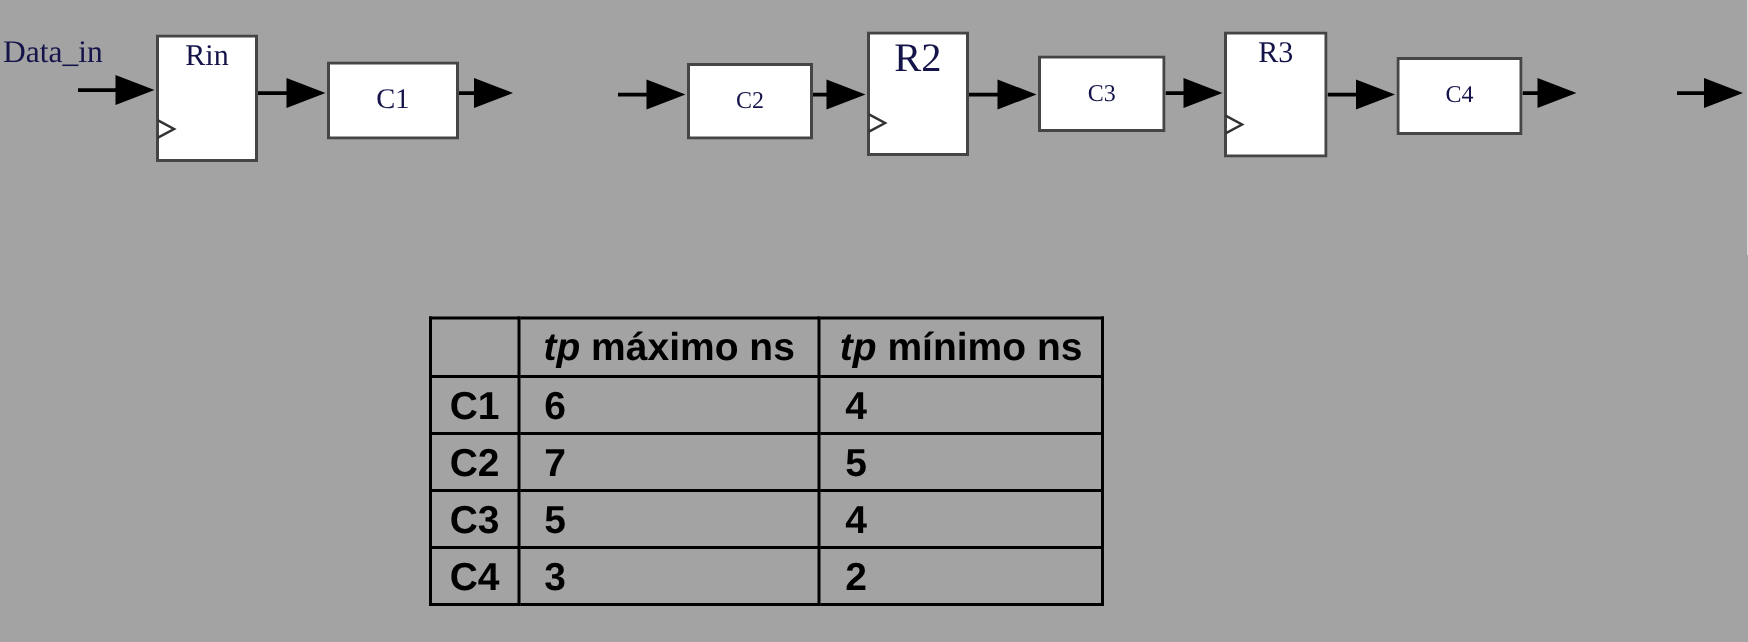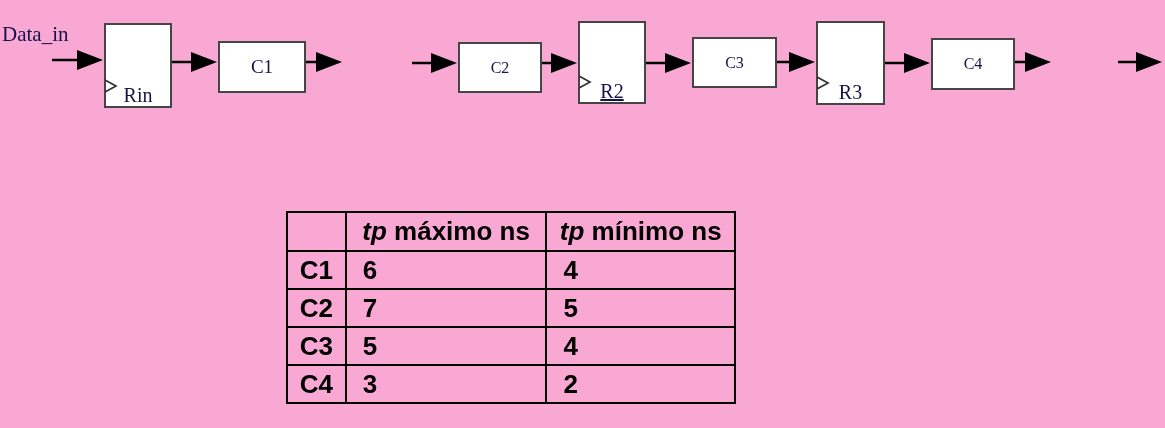--- a/index.html
+++ b/index.html
@@ -1,25 +1,25 @@
 <!DOCTYPE html>
 <html><head>
 <meta charset="utf-8">
 <style>
   html,body{margin:0;padding:0;background:#fff;}
-  .canvas{position:relative;width:1165px;height:428px;background:#f9a8d4;overflow:hidden;
+  .canvas{position:relative;width:1165px;height:428px;background:#a3a3a3;overflow:hidden;
           font-family:"Liberation Sans",sans-serif;}
 
   
   .diagram{position:absolute;left:0;top:0;width:1165px;height:150px;}
   .data-in{position:absolute;left:2px;top:22px;
            font-family:"Liberation Serif",serif;font-size:21px;color:#14144b;}
   .node{position:absolute;box-sizing:border-box;background:#fff;border:2px solid #454545;}
   .node .nlabel{font-family:"Liberation Serif",serif;color:#14144b;line-height:1.1;}
-  .register{display:flex;justify-content:center;align-items:flex-end;padding-top:1px;}
+  .register{display:flex;justify-content:center;align-items:flex-start;padding-top:1px;}
   .logic{display:flex;justify-content:center;align-items:center;}
   .clk{position:absolute;left:-1px;bottom:12px;}
   .arrow{position:absolute;display:block;}
 
   
   .tp-table{position:absolute;left:286px;top:211px;width:450px;
             border-collapse:collapse;table-layout:fixed;}
   .tp-table th,.tp-table td{border:2px solid #000;padding:0;overflow:hidden;
             font-family:"Liberation Sans",sans-serif;font-weight:700;font-size:26px;color:#000;
             vertical-align:middle;}
@@ -46,21 +46,21 @@
           <polyline points="0,2 11,8 0,14" fill="none" stroke="#333" stroke-width="1.7"></polyline>
         </svg>
       </div>
       <div class="node logic" style="left: 218px; top: 41px; width: 88px; height: 52px;">
         <span class="nlabel" style="font-size: 19px;">C1</span>
       </div>
       <div class="node logic" style="left: 458px; top: 42px; width: 84px; height: 51px;">
         <span class="nlabel" style="font-size: 16px;">C2</span>
       </div>
       <div class="node register" style="left: 578px; top: 21px; width: 68px; height: 83px;">
-        <span class="nlabel" style="font-size: 20px; text-decoration: underline;">R2</span>
+        <span class="nlabel" style="font-size: 27px;">R2</span>
         <svg class="clk" width="14" height="16" viewBox="0 0 14 16">
           <polyline points="0,2 11,8 0,14" fill="none" stroke="#333" stroke-width="1.7"></polyline>
         </svg>
       </div>
       <div class="node logic" style="left: 692px; top: 37px; width: 85px; height: 51px;">
         <span class="nlabel" style="font-size: 16px;">C3</span>
       </div>
       <div class="node register" style="left: 816px; top: 21px; width: 69px; height: 84px;">
         <span class="nlabel" style="font-size: 20px;">R3</span>
         <svg class="clk" width="14" height="16" viewBox="0 0 14 16">

